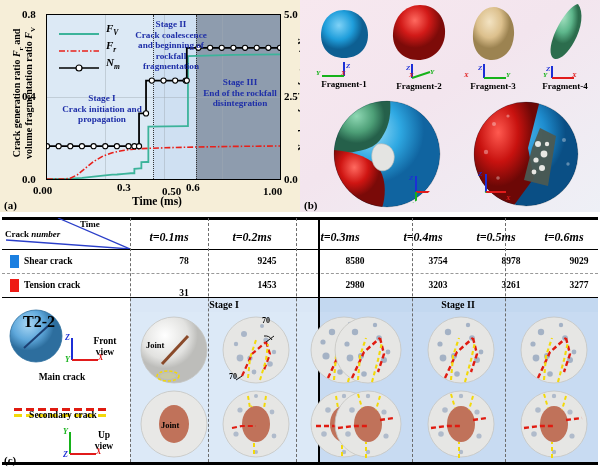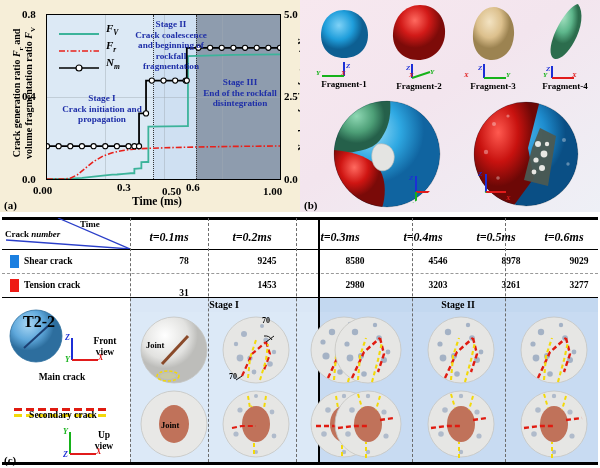--- a/index.html
+++ b/index.html
@@ -412,21 +412,21 @@
     <div class="hdr-cell" style="left:296px;top:18px;width:88px;"><i>t</i>=0.3ms</div>
     <div class="hdr-cell" style="left:384px;top:18px;width:78px;"><i>t</i>=0.4ms</div>
     <div class="hdr-cell" style="left:462px;top:18px;width:68px;"><i>t</i>=0.5ms</div>
     <div class="hdr-cell" style="left:530px;top:18px;width:68px;"><i>t</i>=0.6ms</div>
 
     <div class="swatch" style="left:10px;top:43px;background:#1b7fe0;"></div>
     <div class="row-lab" style="left:24px;top:44px;">Shear crack</div>
     <div class="cell-num" style="left:130px;top:44px;width:78px;">78</div>
     <div class="cell-num" style="left:208px;top:44px;width:88px;">9245</div>
     <div class="cell-num" style="left:296px;top:44px;width:88px;">8580</div>
-    <div class="cell-num" style="left:384px;top:44px;width:78px;">4546</div>
+    <div class="cell-num" style="left:384px;top:44px;width:78px;">3754</div>
     <div class="cell-num" style="left:462px;top:44px;width:68px;">8978</div>
     <div class="cell-num" style="left:530px;top:44px;width:68px;">9029</div>
 
     <div class="swatch" style="left:10px;top:67px;background:#ee1b15;"></div>
     <div class="row-lab" style="left:24px;top:68px;">Tension crack</div>
     <div class="cell-num" style="left:130px;top:76px;width:78px;">31</div>
     <div class="cell-num" style="left:208px;top:68px;width:88px;">1453</div>
     <div class="cell-num" style="left:296px;top:68px;width:88px;">2980</div>
     <div class="cell-num" style="left:384px;top:68px;width:78px;">3203</div>
     <div class="cell-num" style="left:462px;top:68px;width:68px;">3261</div>

